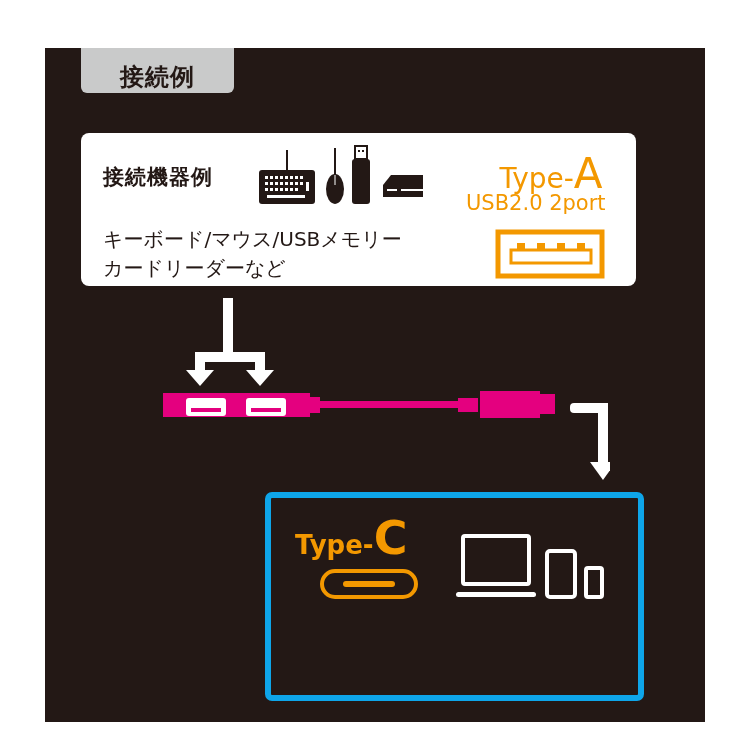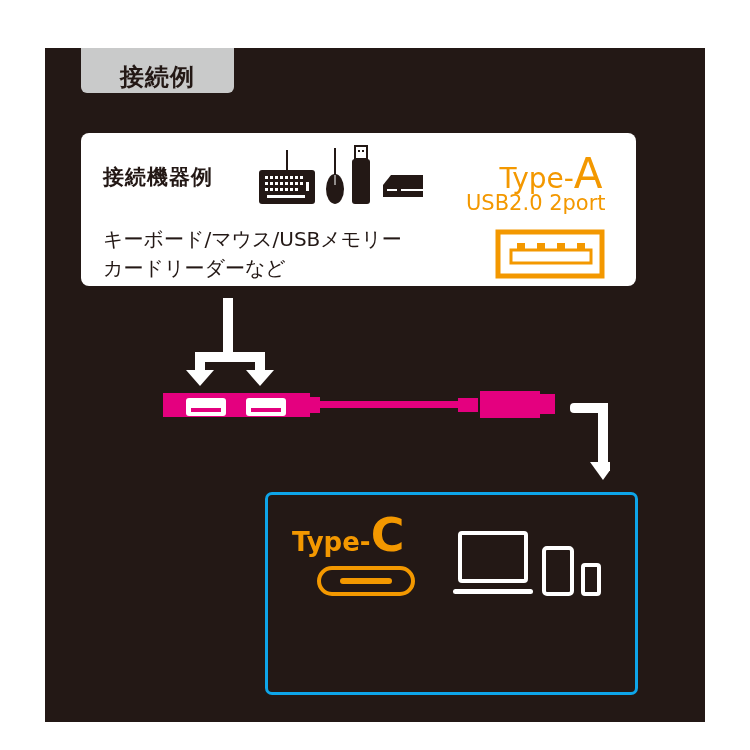--- a/index.html
+++ b/index.html
@@ -12,21 +12,21 @@
   .white-box { position: absolute; left: 81px; top: 133px; width: 555px; height: 153px; background: #ffffff; border-radius: 8px; }
   .wb-title { position: absolute; left: 22px; top: 30px; font-size: 21px; font-weight: bold; color: #231815; letter-spacing: 1px; }
   .wb-desc { position: absolute; left: 22px; top: 80px; font-size: 20px; line-height: 29px; color: #231815; white-space: pre-line; margin-top: 12px; }
   .dev-icons { position: absolute; left: 172px; top: 12px; width: 170px; height: 60px; }
   .typea-label { position: absolute; left: 390px; top: 16px; width: 160px; text-align: center; color: #f39800; font-weight: normal; }
   .typea-label .small { font-size: 28px; }
   .typea-label .big { font-size: 42px; }
   .typea-sub { position: absolute; left: 385px; top: 58px; width: 165px; text-align: left; color: #f39800; font-size: 21px; }
   .typea-port { position: absolute; left: 414px; top: 96px; }
   .hub-svg { position: absolute; left: 150px; top: 290px; }
-  .c-box { position: absolute; left: 265px; top: 492px; width: 367px; height: 197px; border: 3px solid #0ea5e9; border-radius: 7px; }
+  .c-box { position: absolute; left: 265px; top: 492px; width: 367px; height: 197px; border: 6px solid #0ea5e9; border-radius: 7px; }
   .typec-label { position: absolute; left: 24px; top: 13px; color: #f39800; font-weight: bold; white-space: nowrap; }
   .typec-label .small { font-size: 26px; }
   .typec-label .big { font-size: 46px; }
   .typec-port { position: absolute; left: 48px; top: 70px; }
   .screen-icons { position: absolute; left: 183px; top: 35px; }
   .c-desc { position: absolute; left: 21px; top: 124px; font-size: 19px; line-height: 27px; color: #ffffff; white-space: pre-line; }
 </style>
 </head>
 <body>
 

